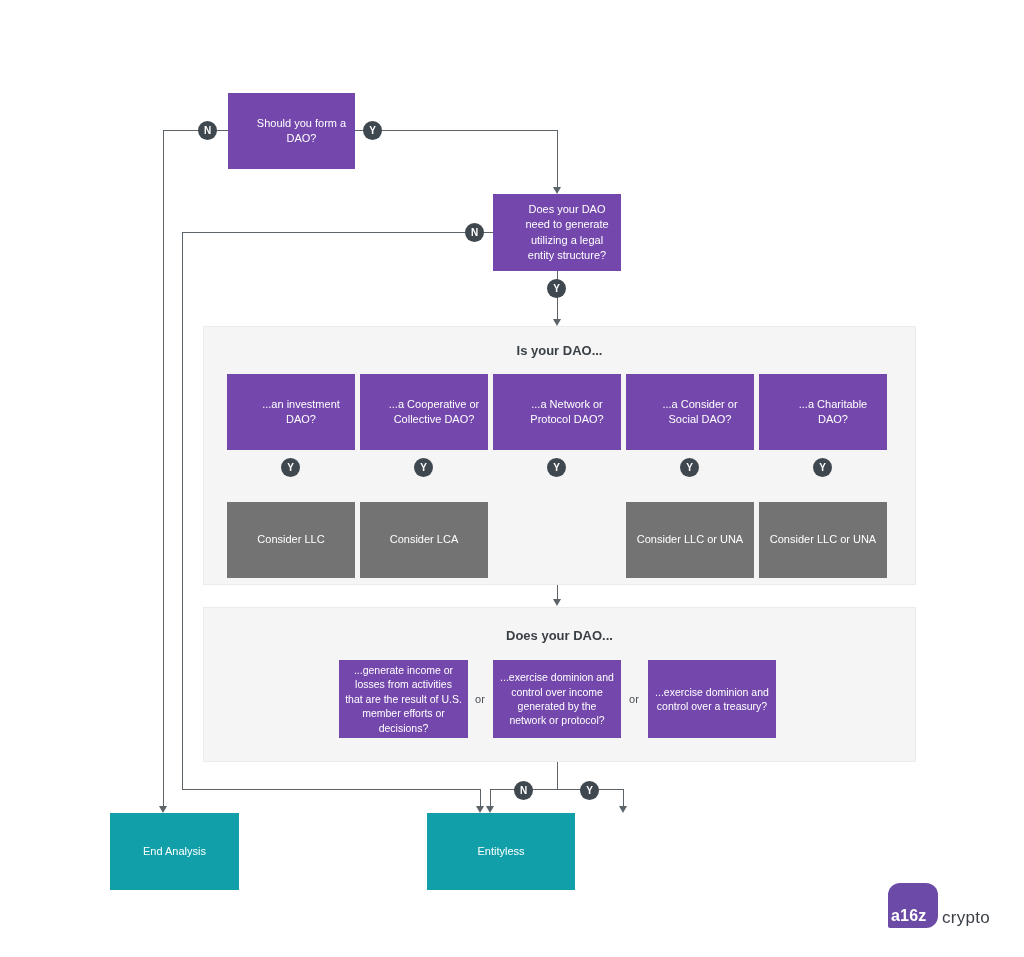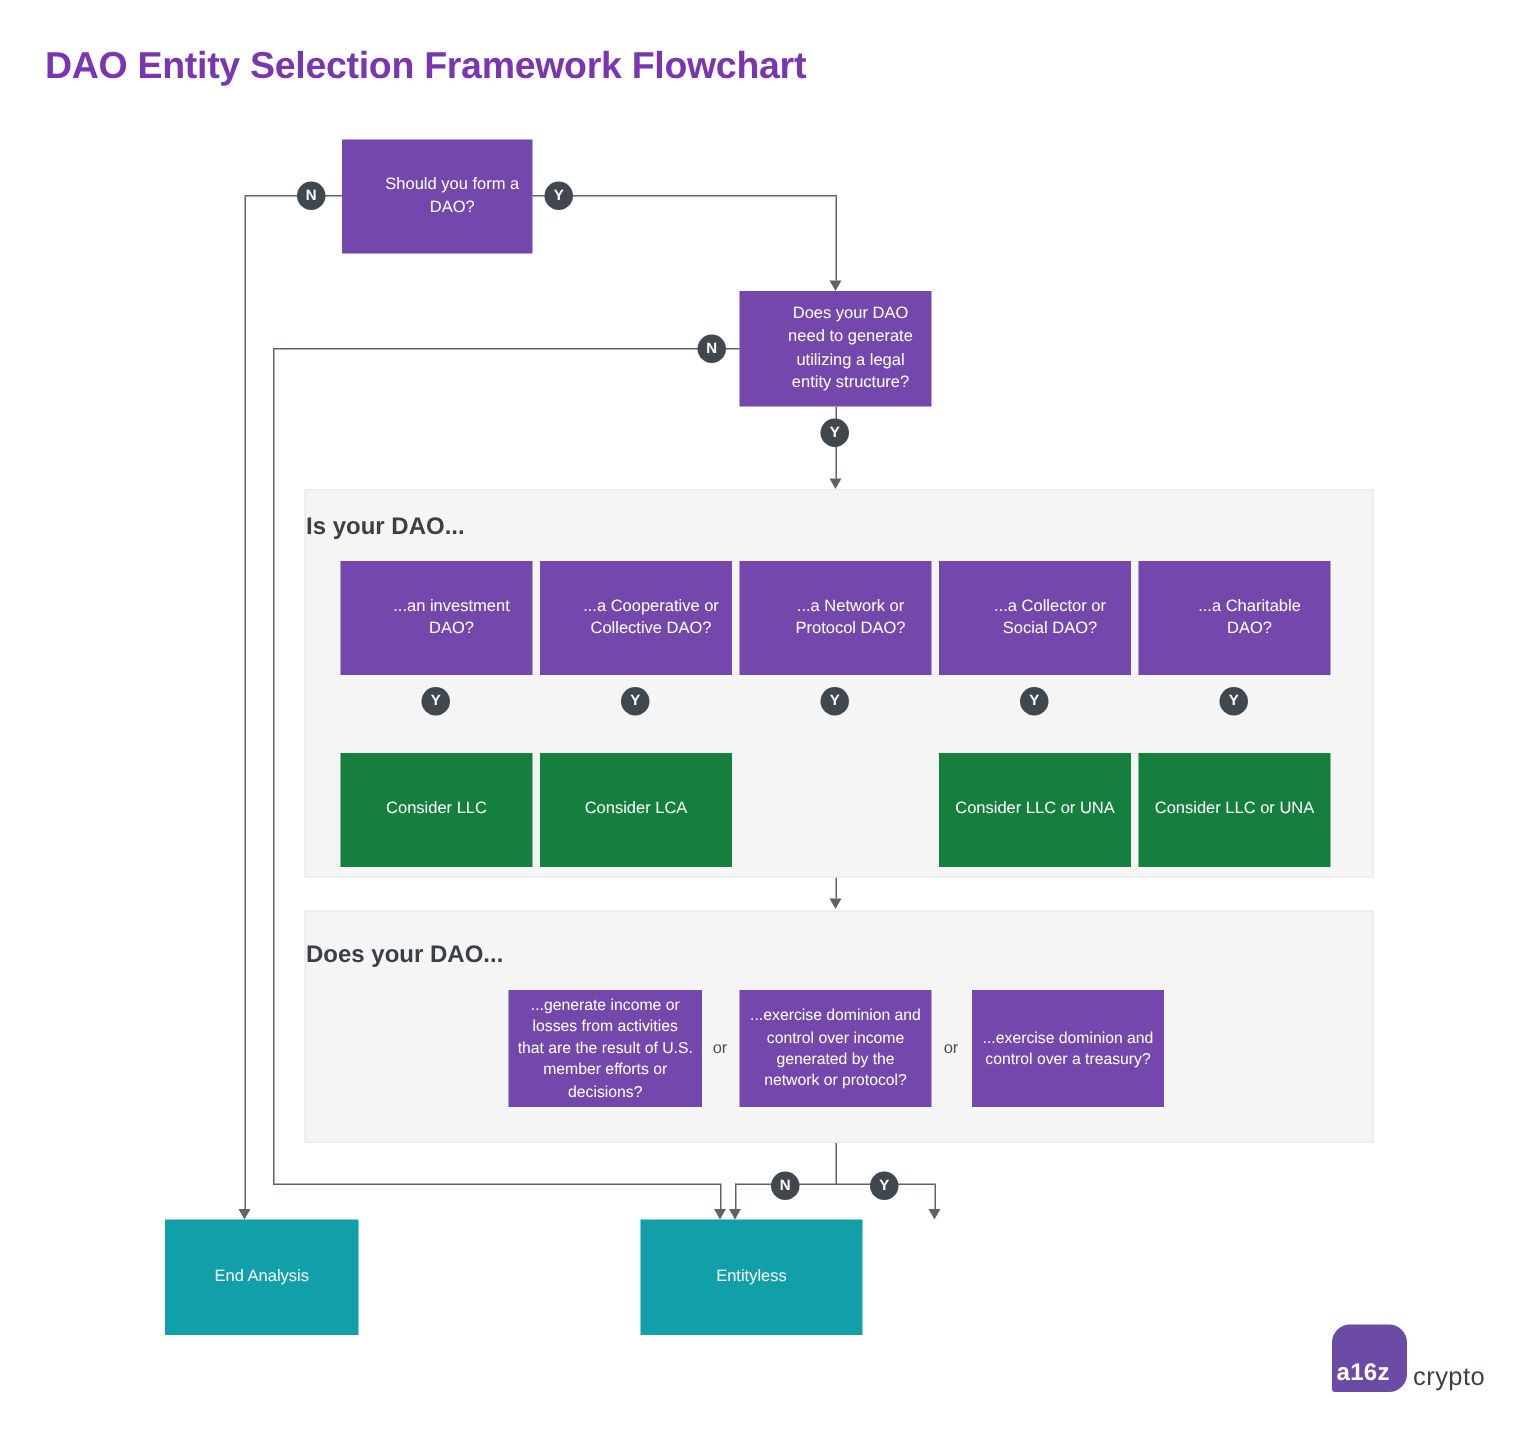--- a/index.html
+++ b/index.html
@@ -10,27 +10,27 @@
   .title{
     position:absolute;left:30px;top:30px;font-size:25px;font-weight:bold;
     color:#7a35b2;letter-spacing:-0.2px;
   }
   .node{
     position:absolute;display:flex;align-items:center;justify-content:center;
     text-align:center;color:#ffffff;font-size:11px;line-height:1.4;
     box-sizing:border-box;padding:4px 8px;
   }
   .purple{background:#7347ab;padding-left:28px;}
-  .blue{background:#15803d;}
+  .blue{background:#737373;}
   .teal{background:#11a0a9;}
   .panel{
     position:absolute;background:#f5f5f5;border:1px solid #ebebeb;box-sizing:border-box;
   }
   .panel-heading{
-    position:absolute;width:100%;font-size:16px;font-weight:bold;
+    position:absolute;width:100%;text-align:center;font-size:13px;font-weight:bold;
     color:#3a4046;
   }
   .line{position:absolute;background:#5d6469;}
   .hline{height:1px;}
   .vline{width:1px;}
   .arr{
     position:absolute;width:0;height:0;
     border-left:4px solid transparent;border-right:4px solid transparent;
     border-top:7px solid #5d6469;
   }
@@ -56,21 +56,20 @@
   .logo-word{
     margin-left:4px;color:#3b4147;font-size:17px;font-weight:400;line-height:1;
     padding-bottom:2px;letter-spacing:0.3px;
   }
 </style>
 </head>
 <body>
 
 <div id="stage">
 
-  <div class="title">DAO Entity Selection Framework Flowchart</div>
 
   <div class="line hline" style="left:163px;top:130px;width:65px;"></div>
   <div class="line vline" style="left:163px;top:131px;height:675px;"></div>
   <div class="arr" style="left:159px;top:806px;"></div>
 
   <div class="line hline" style="left:355px;top:130px;width:203px;"></div>
   <div class="line vline" style="left:557px;top:131px;height:56px;"></div>
   <div class="arr" style="left:553px;top:187px;"></div>
 
   <div class="line hline" style="left:182px;top:232px;width:311px;"></div>
@@ -119,21 +118,21 @@
   <div class="panel" style="left:203px;top:607px;width:713px;height:155px;">
     <div class="panel-heading" style="top:20px;">Does your DAO...</div>
   </div>
 
   <div class="node purple" style="left:228px;top:93px;width:127px;height:76px;">Should you form a DAO?</div>
   <div class="node purple" style="left:493px;top:194px;width:128px;height:77px;">Does your DAO need to generate utilizing a legal entity structure?</div>
 
   <div class="node purple" style="left:227px;top:374px;width:128px;height:76px;">...an investment DAO?</div>
   <div class="node purple" style="left:360px;top:374px;width:128px;height:76px;">...a Cooperative or Collective DAO?</div>
   <div class="node purple" style="left:493px;top:374px;width:128px;height:76px;">...a Network or Protocol DAO?</div>
-  <div class="node purple" style="left:626px;top:374px;width:128px;height:76px;">...a Collector or Social DAO?</div>
+  <div class="node purple" style="left:626px;top:374px;width:128px;height:76px;">...a Consider or Social DAO?</div>
   <div class="node purple" style="left:759px;top:374px;width:128px;height:76px;">...a Charitable DAO?</div>
 
   <div class="node blue" style="left:227px;top:502px;width:128px;height:76px;">Consider LLC</div>
   <div class="node blue" style="left:360px;top:502px;width:128px;height:76px;">Consider LCA</div>
   <div class="node blue" style="left:626px;top:502px;width:128px;height:76px;">Consider LLC or UNA</div>
   <div class="node blue" style="left:759px;top:502px;width:128px;height:76px;">Consider LLC or UNA</div>
 
   <div class="node purple small-text" style="left:339px;top:660px;width:129px;height:78px;">...generate income or losses from activities that are the result of U.S. member efforts or decisions?</div>
   <div class="or-label" style="left:480px;top:699px;">or</div>
   <div class="node purple small-text" style="left:493px;top:660px;width:128px;height:78px;">...exercise dominion and control over income generated by the network or protocol?</div>

